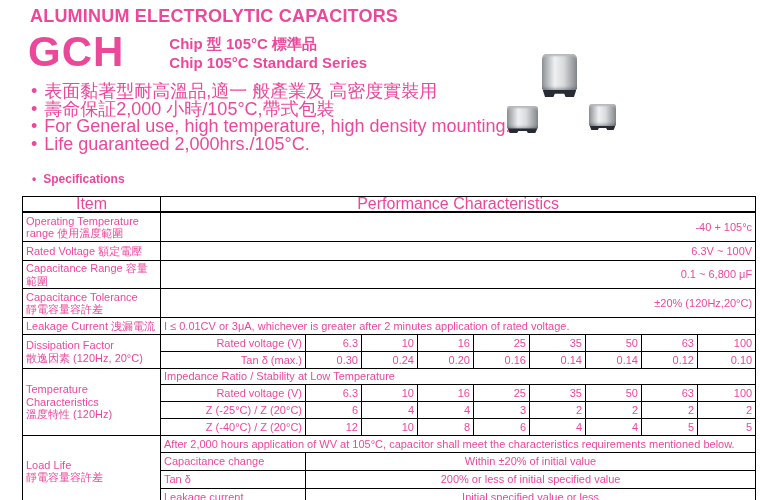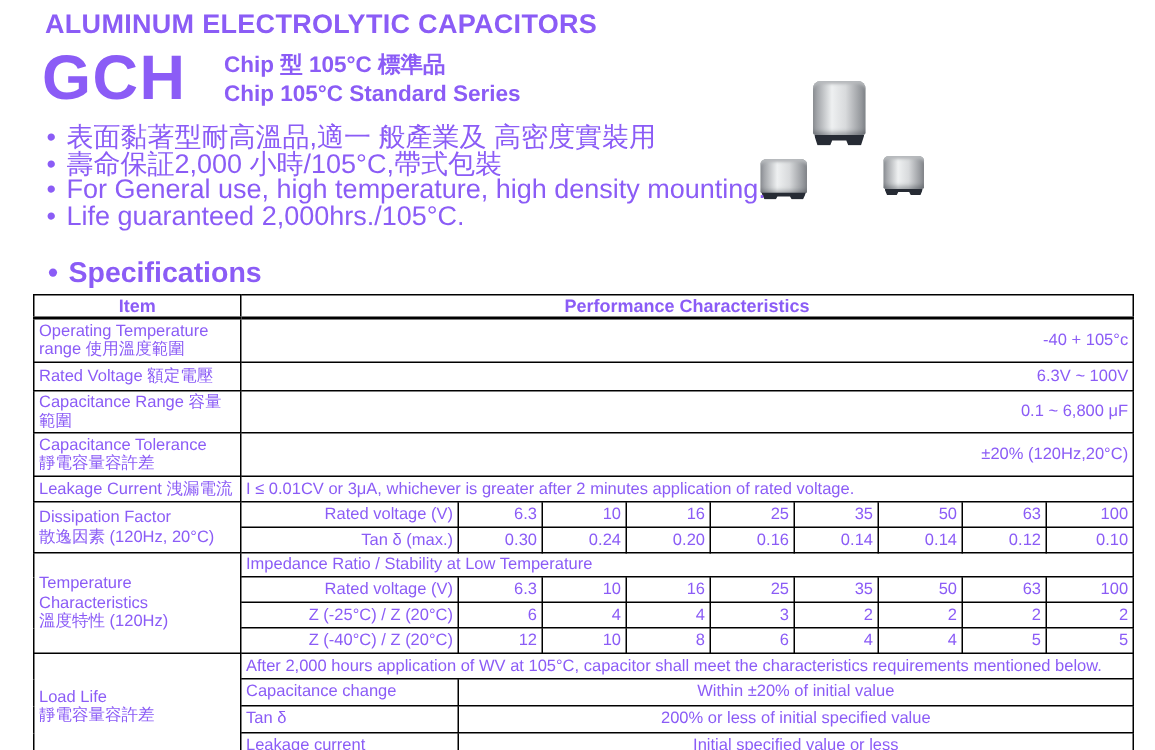--- a/index.html
+++ b/index.html
@@ -1,29 +1,29 @@
 <!DOCTYPE html>
 <html><head>
 <meta charset="utf-8">
 <style>
   html,body { margin:0; padding:0; background:#fff; }
   .page {
     position:relative; width:770px; height:500px; background:#ffffff;
-    font-family:"Liberation Sans","DejaVu Sans",sans-serif; color:#8b5cf6;
+    font-family:"Liberation Sans","DejaVu Sans",sans-serif; color:#ec4899;
     overflow:hidden;
   }
 
   
   .doc-title {
     position:absolute; left:30px; top:6px;
     font-size:18px; font-weight:bold; letter-spacing:.2px; margin:0;
   }
-  .series-row { position:absolute; left:28px; top:29px; display:flex; gap:25px; }
+  .series-row { position:absolute; left:28px; top:29px; display:flex; gap:5px; }
   .series-code { font-size:42px; font-weight:bold; line-height:46px; letter-spacing:1px; }
-  .series-subs { padding-top:5px; }
+  .series-subs { padding-top:5px;margin-left:40px; }
   .series-subs > div { font-size:15px; font-weight:bold; line-height:19px; white-space:nowrap; }
 
   
   .cap { position:absolute; }
   .cap .cap-body {
     position:absolute; left:0; right:0; top:0; bottom:16%;
     background:linear-gradient(to right,#8e9196 0%,#eef0f1 36%,#d8dadc 62%,#83868b 100%);
     border-radius:14% 14% 5% 5% / 14% 14% 5% 5%;
     box-shadow: inset 0 3px 2px -1px #b6b9bc, inset 0 -3px 3px -1px rgba(40,45,55,.35);
   }
@@ -31,34 +31,34 @@
     position:absolute; left:2%; right:2%; bottom:0; height:17%;
     background:#262b34;
     clip-path:polygon(0 0,100% 0,93% 100%,68% 100%,64% 55%,36% 55%,32% 100%,7% 100%);
   }
 
   
   .features { position:absolute; left:31px; top:83px; margin:0; padding:0; list-style:none; }
   .features li { font-size:18px; line-height:17.5px; }
   .features li::before { content:"•"; margin-right:7px; }
 
-  .spec-heading { position:absolute; left:32px; top:172px; font-size:19px; font-weight:bold; }
+  .spec-heading { position:absolute; left:32px; top:172px; font-size:12px; font-weight:bold; }
   .spec-heading::before { content:"•"; margin-right:7px; }
 
   
   table.spec {
     position:absolute; left:22px; top:196px; width:733px;
     border-collapse:collapse; table-layout:fixed;
     border:1px solid #000;
   }
   .spec th, .spec td {
     border:1px solid #000; font-size:11px; padding:1px 3px;
     line-height:12.5px; overflow:hidden; vertical-align:middle;
   }
-  .spec thead th { font-size:12px; font-weight:bold; text-align:center;
+  .spec thead th { font-size:16px; font-weight:normal; text-align:center;
     border-bottom:2px solid #000; height:14px; padding:0 2px; }
   .lbl { text-align:left; padding-left:3px; }
   .ctr { text-align:right; }
   .lft { text-align:left; }
   .ind { text-align:center; padding-left:14px; }
   tr.rh26 > td { height:26px; }
   tr.rh16 > td { height:16px; }
   tr.rh13 > td { height:13px; }
   tr.rh14 > td { height:14px; }
   tr.rh15 > td { height:15px; }

